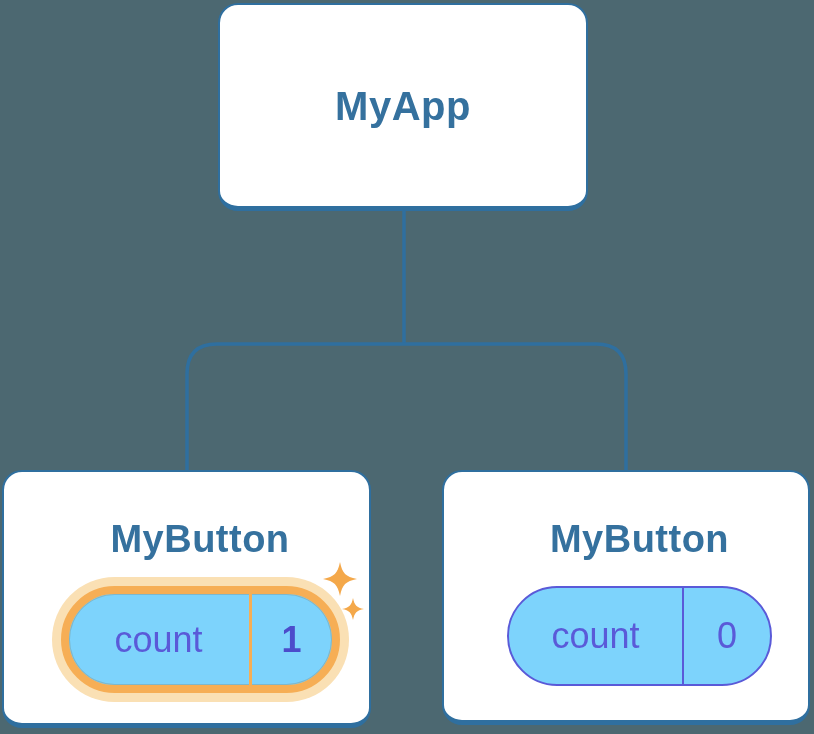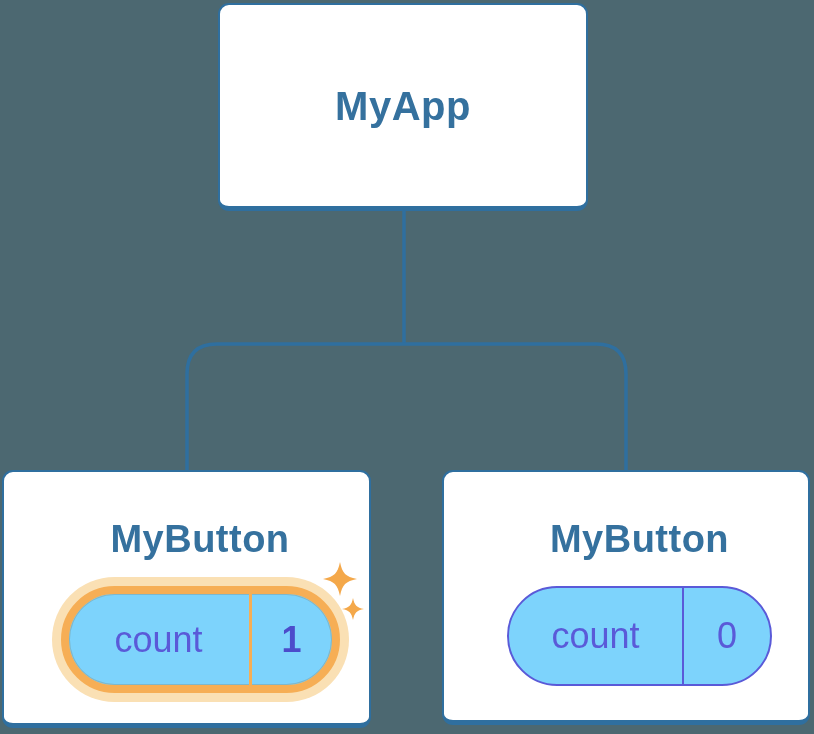--- a/index.html
+++ b/index.html
@@ -18,21 +18,21 @@
     position: absolute;
     left: 0; top: 0;
     width: 814px; height: 734px;
     pointer-events: none;
   }
   .card {
     position: absolute;
     background: #ffffff;
     border: 2px solid #2f6f9f;
     border-bottom-width: 5px;
-    border-radius: 11px;
+    border-radius: 20px;
     box-sizing: border-box;
     display: flex;
     flex-direction: column;
     align-items: center;
     text-align: center;
   }
   .card-root {
     left: 218px; top: 3px;
     width: 370px; height: 208px;
     justify-content: center;

